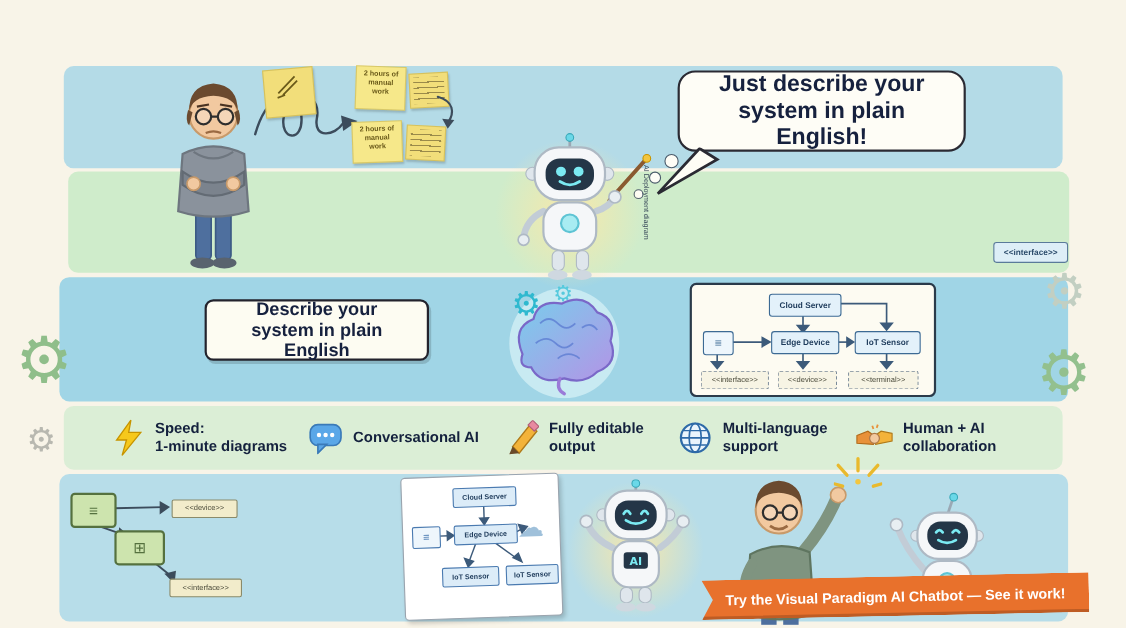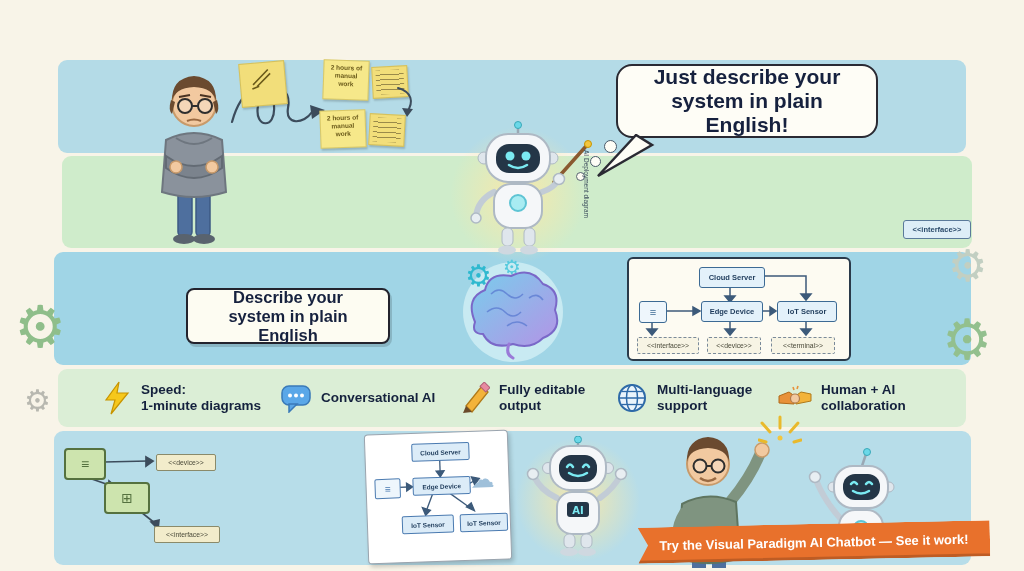--- a/index.html
+++ b/index.html
@@ -19,21 +19,21 @@
   .sticky .rule{height:100%;background:repeating-linear-gradient(to bottom,transparent 0 4px,#9a8a4a 4px 5px);}
   .bubble{position:absolute;left:616px;top:64px;width:262px;height:74px;background:#fefdf6;
           border:2.5px solid #2a2a33;border-radius:16px;display:flex;align-items:center;justify-content:center;
           text-align:center;font-size:21px;font-weight:800;color:#16213e;padding:0 16px;box-sizing:border-box;}
   .dot{position:absolute;background:#fefdf6;border:1.5px solid #4a5a6a;border-radius:50%;}
   .vcap{position:absolute;left:590px;top:150px;width:80px;font-size:6.5px;color:#3a4a5a;
         transform:rotate(90deg);transform-origin:0 0;white-space:nowrap;}
   .tagbox{position:absolute;left:903px;top:220px;width:66px;height:17px;background:#ddeef7;
           border:1px solid #5a7a9a;border-radius:3px;display:flex;align-items:center;justify-content:center;
           font-size:7.5px;font-weight:600;color:#2a4a6a;}
-  .prompt{position:absolute;left:186px;top:288px;width:204px;height:56px;background:#fdfcf2;
+  .prompt{position:absolute;left:186px;top:272px;width:204px;height:56px;background:#fdfcf2;
           border:2px solid #23232d;border-radius:8px;box-shadow:2px 3px 0 rgba(0,0,0,.15);
           display:flex;align-items:center;justify-content:center;text-align:center;
           font-size:16.5px;font-weight:800;color:#16213e;padding:0 18px;box-sizing:border-box;}
   .dpanel{position:absolute;left:627px;top:257px;width:220px;height:100px;background:#fdfbf2;
           border:2px solid #2a3a4a;border-radius:6px;}
   .d-node{position:absolute;background:#e3f1fa;border:1.2px solid #3c6a94;border-radius:3px;
           display:flex;align-items:center;justify-content:center;font-size:7.5px;font-weight:700;color:#1d3a5a;}
   .d-icon{position:absolute;background:#eef6fc;border:1.2px solid #3c6a94;border-radius:3px;
           display:flex;align-items:center;justify-content:center;font-size:11px;color:#3c6a94;}
   .d-tag{position:absolute;background:#f7f4e4;border:1px dashed #7a8a9a;border-radius:2px;

